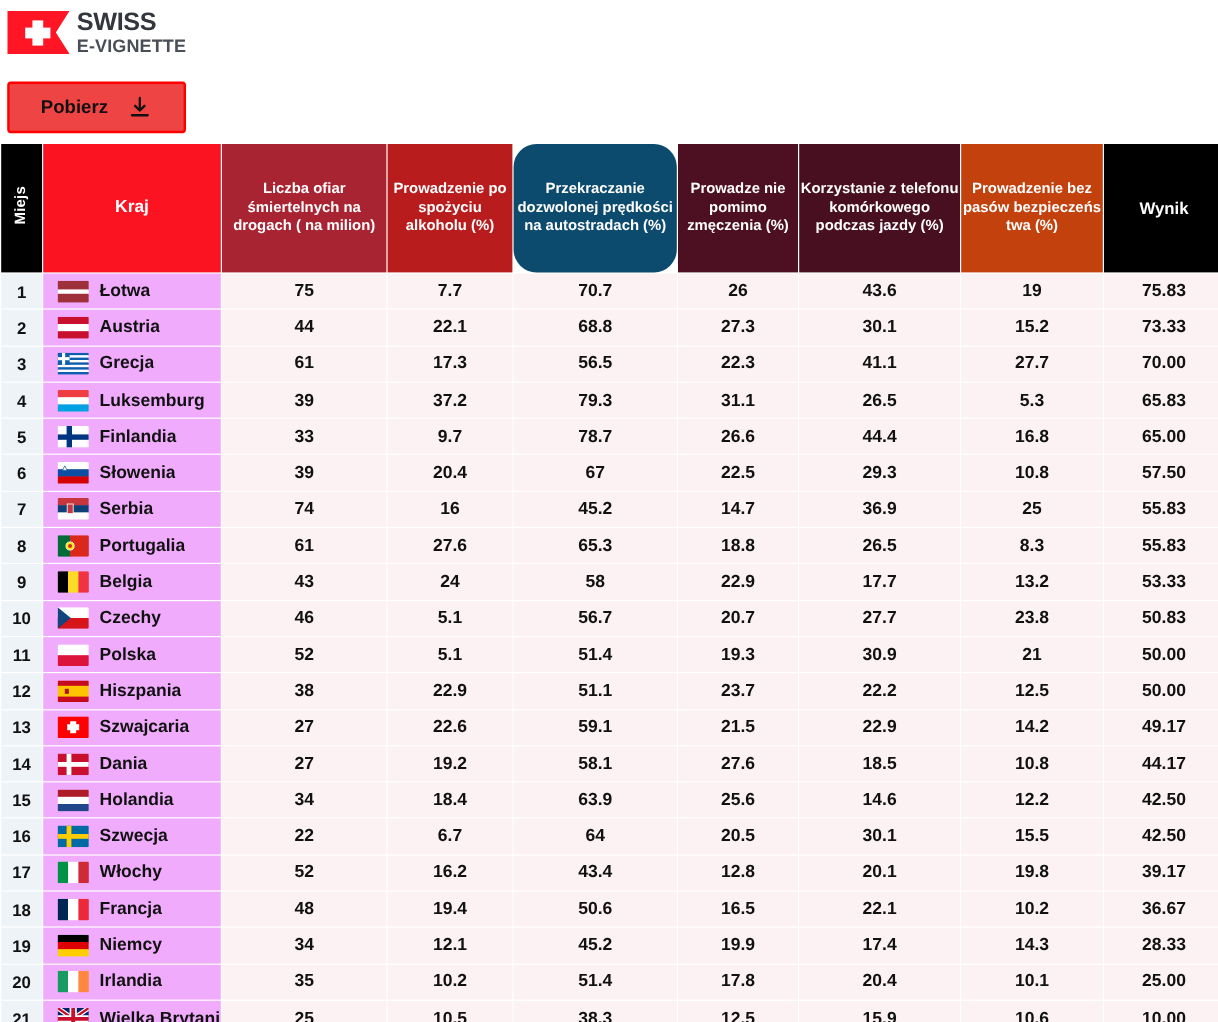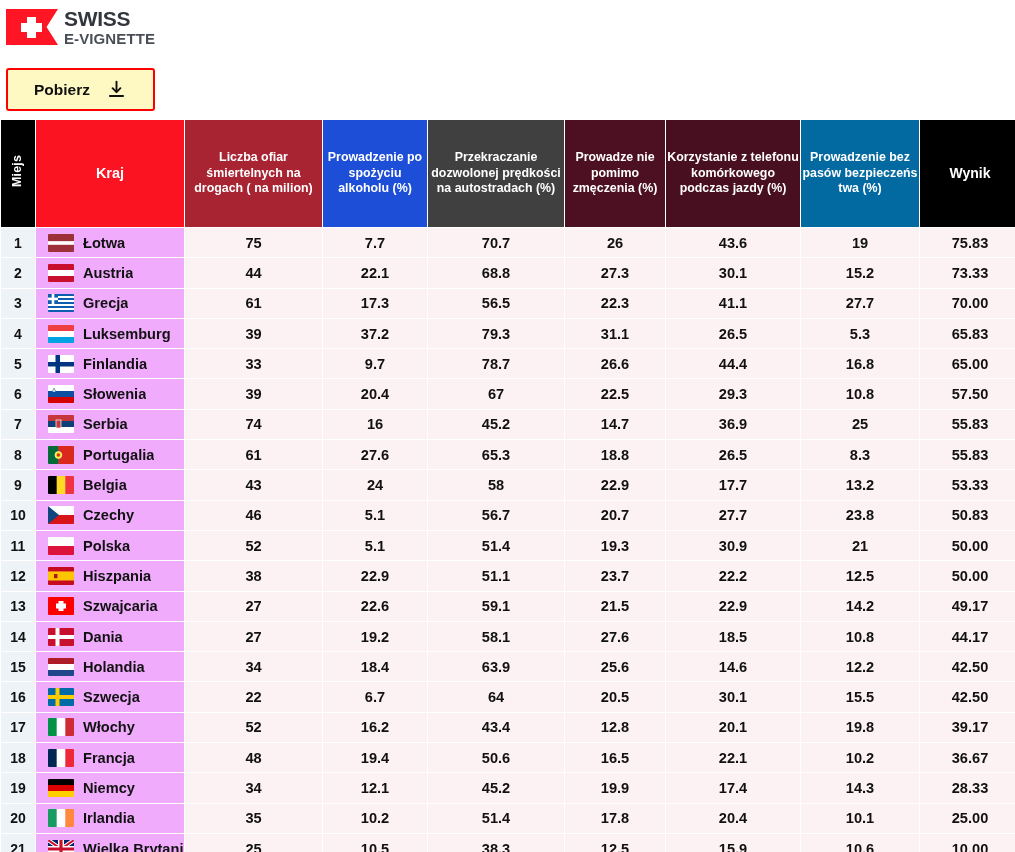--- a/index.html
+++ b/index.html
@@ -77,21 +77,21 @@
     font-weight: bold;
     line-height: 1.28;
     color: #111111;
     max-width: 820px;
     letter-spacing: -0.2px;
   }
   .download-btn {
     margin-top: 12px;
     margin-right: 1px;
     border: 2px solid #ff0000;
-    background: #fef9c3;
+    background: #ef4444;
     border-radius: 3px;
     padding: 9px 26px;
     display: flex;
     align-items: center;
     gap: 16px;
     cursor: pointer;
     flex: none;
   }
   .download-btn-label {
     font-size: 15.5px;
@@ -223,25 +223,25 @@
 </div>
 
 <table class="rank-table">
   <thead>
     <tr>
       <th class="h-rank" style="background: rgb(0, 0, 0);">
         <span class="rank-vert">Miejs</span>
       </th>
       <th class="h-country" style="background: rgb(251, 19, 33);">Kraj</th>
       <th class="c1" style="background: rgb(168, 36, 51);">Liczba ofiar śmiertelnych na drogach ( na milion)</th>
-      <th class="c2" style="background: #1d4ed8;">Prowadzenie po spożyciu alkoholu (%)</th>
-      <th class="c3" style="background: #404040;">Przekraczanie dozwolonej prędkości na autostradach (%)</th>
+      <th class="c2" style="background: #b91c1c;">Prowadzenie po spożyciu alkoholu (%)</th>
+      <th class="c3" style="background: #0c4a6e; border-radius: 19px;">Przekraczanie dozwolonej prędkości na autostradach (%)</th>
       <th class="c4" style="background: rgb(77, 16, 34);">Prowadze nie pomimo zmęczenia (%)</th>
       <th class="c5" style="background: rgb(71, 15, 32);">Korzystanie z telefonu komórkowego podczas jazdy (%)</th>
-      <th class="c6" style="background: #0369a1; margin-top: 32px;">Prowadzenie bez pasów bezpieczeńs twa (%)</th>
+      <th class="c6" style="background: #c2410c; margin-top: 32px;">Prowadzenie bez pasów bezpieczeńs twa (%)</th>
       <th class="h-score" style="background: rgb(0, 0, 0);">Wynik</th>
     </tr>
   </thead>
   <tbody id="table-body">
       <tr>
         <td class="rank-cell">1</td>
         <td class="country-cell">
           <div class="country-inner">
             <svg width="26" height="18" viewBox="0 0 26 18" class="flag">
               <rect x="0" y="0" width="26" height="7.55" fill="#9e3039"></rect>

